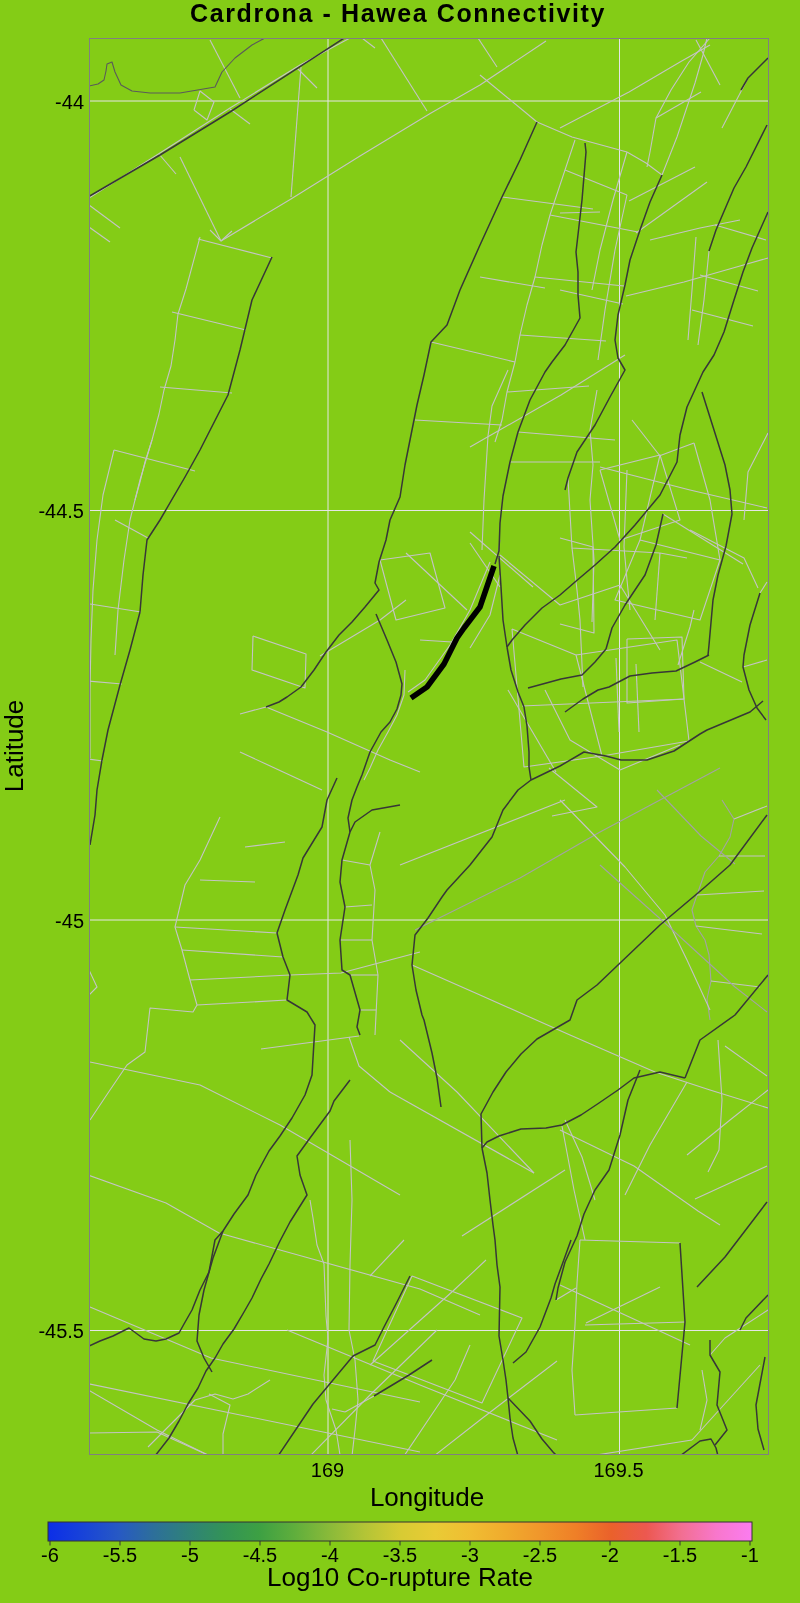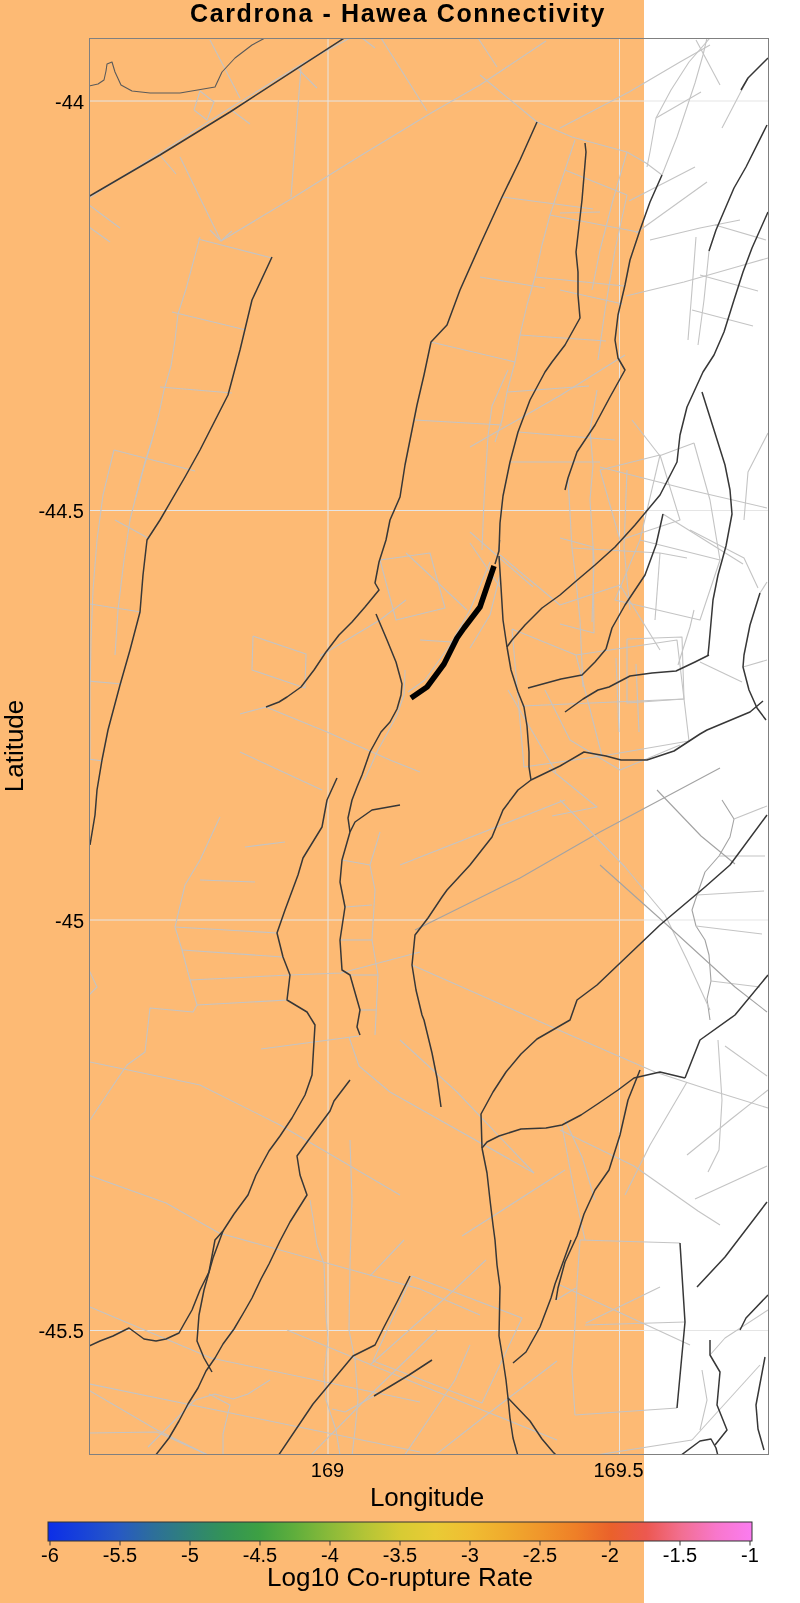--- a/index.html
+++ b/index.html
@@ -1,16 +1,16 @@
 <!DOCTYPE html>
 <html><head>
 <meta charset="utf-8">
 <style>
 html,body{margin:0;padding:0;background:#ffffff;}
-#fig{position:relative;width:644px;height:1603px;background:#fdba74;font-family:"Liberation Sans",sans-serif;}
+#fig{position:relative;width:800px;height:1603px;background:#84cc16;font-family:"Liberation Sans",sans-serif;}
 text{font-family:"Liberation Sans",sans-serif;fill:#000000;}
 .tick{font-size:20px;}
 .axlab{font-size:26px;}
 </style>
 </head>
 <body>
 <div id="fig">
 <svg width="800" height="1603" viewBox="0 0 800 1603">
 <defs>
 <clipPath id="plotclip">

